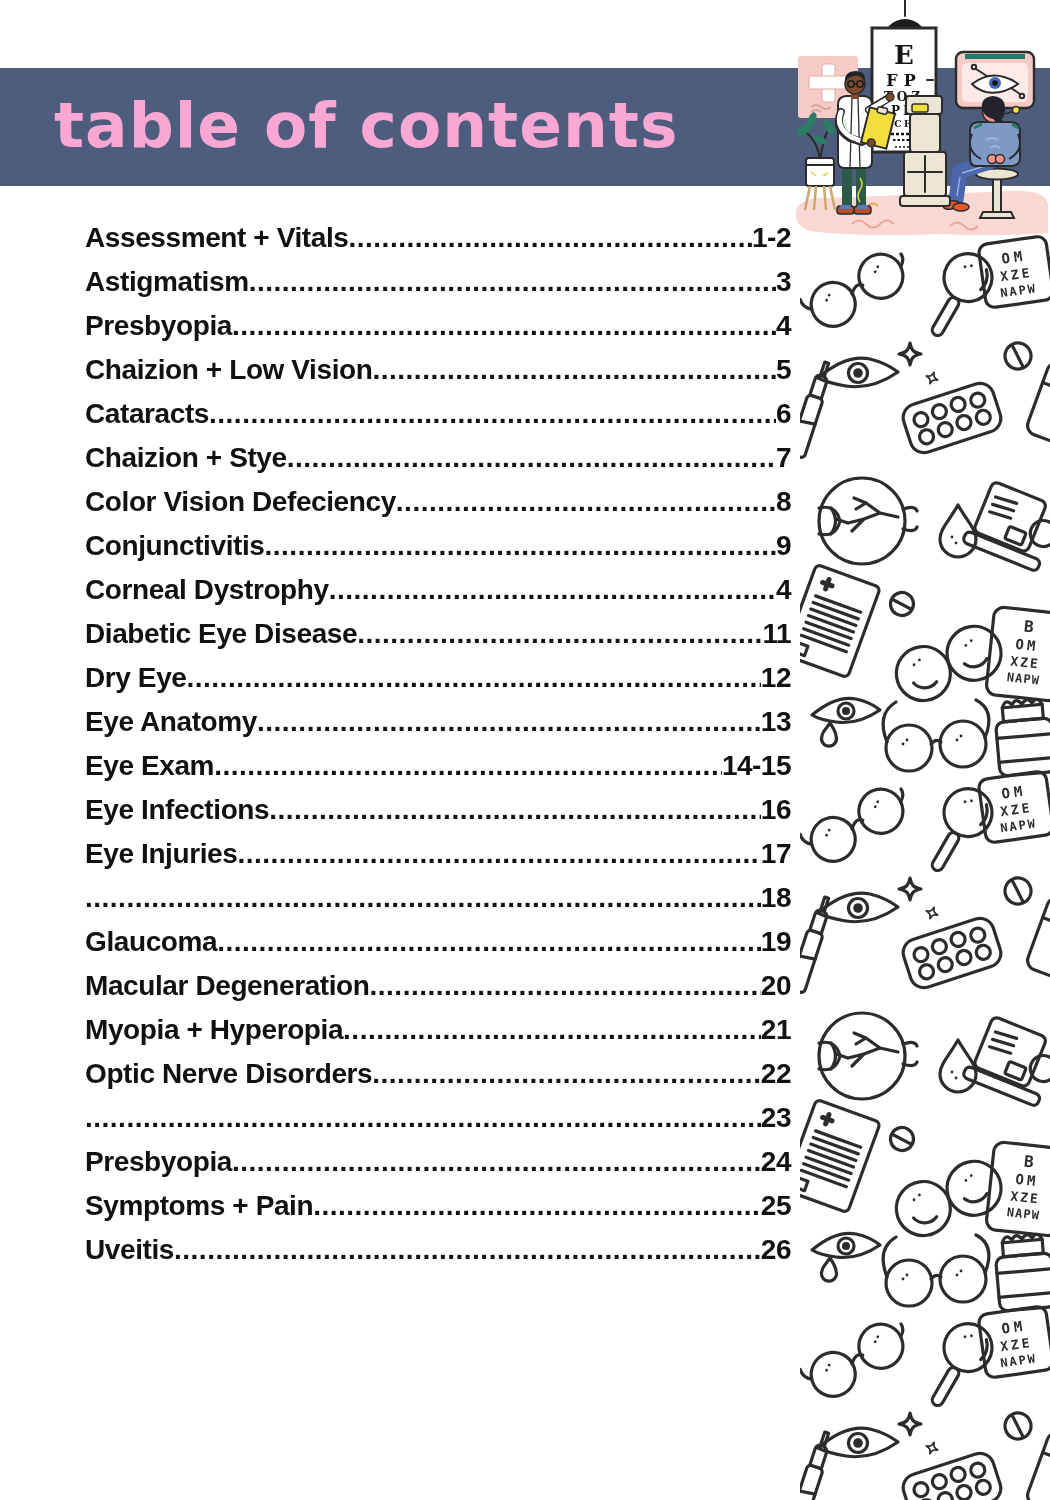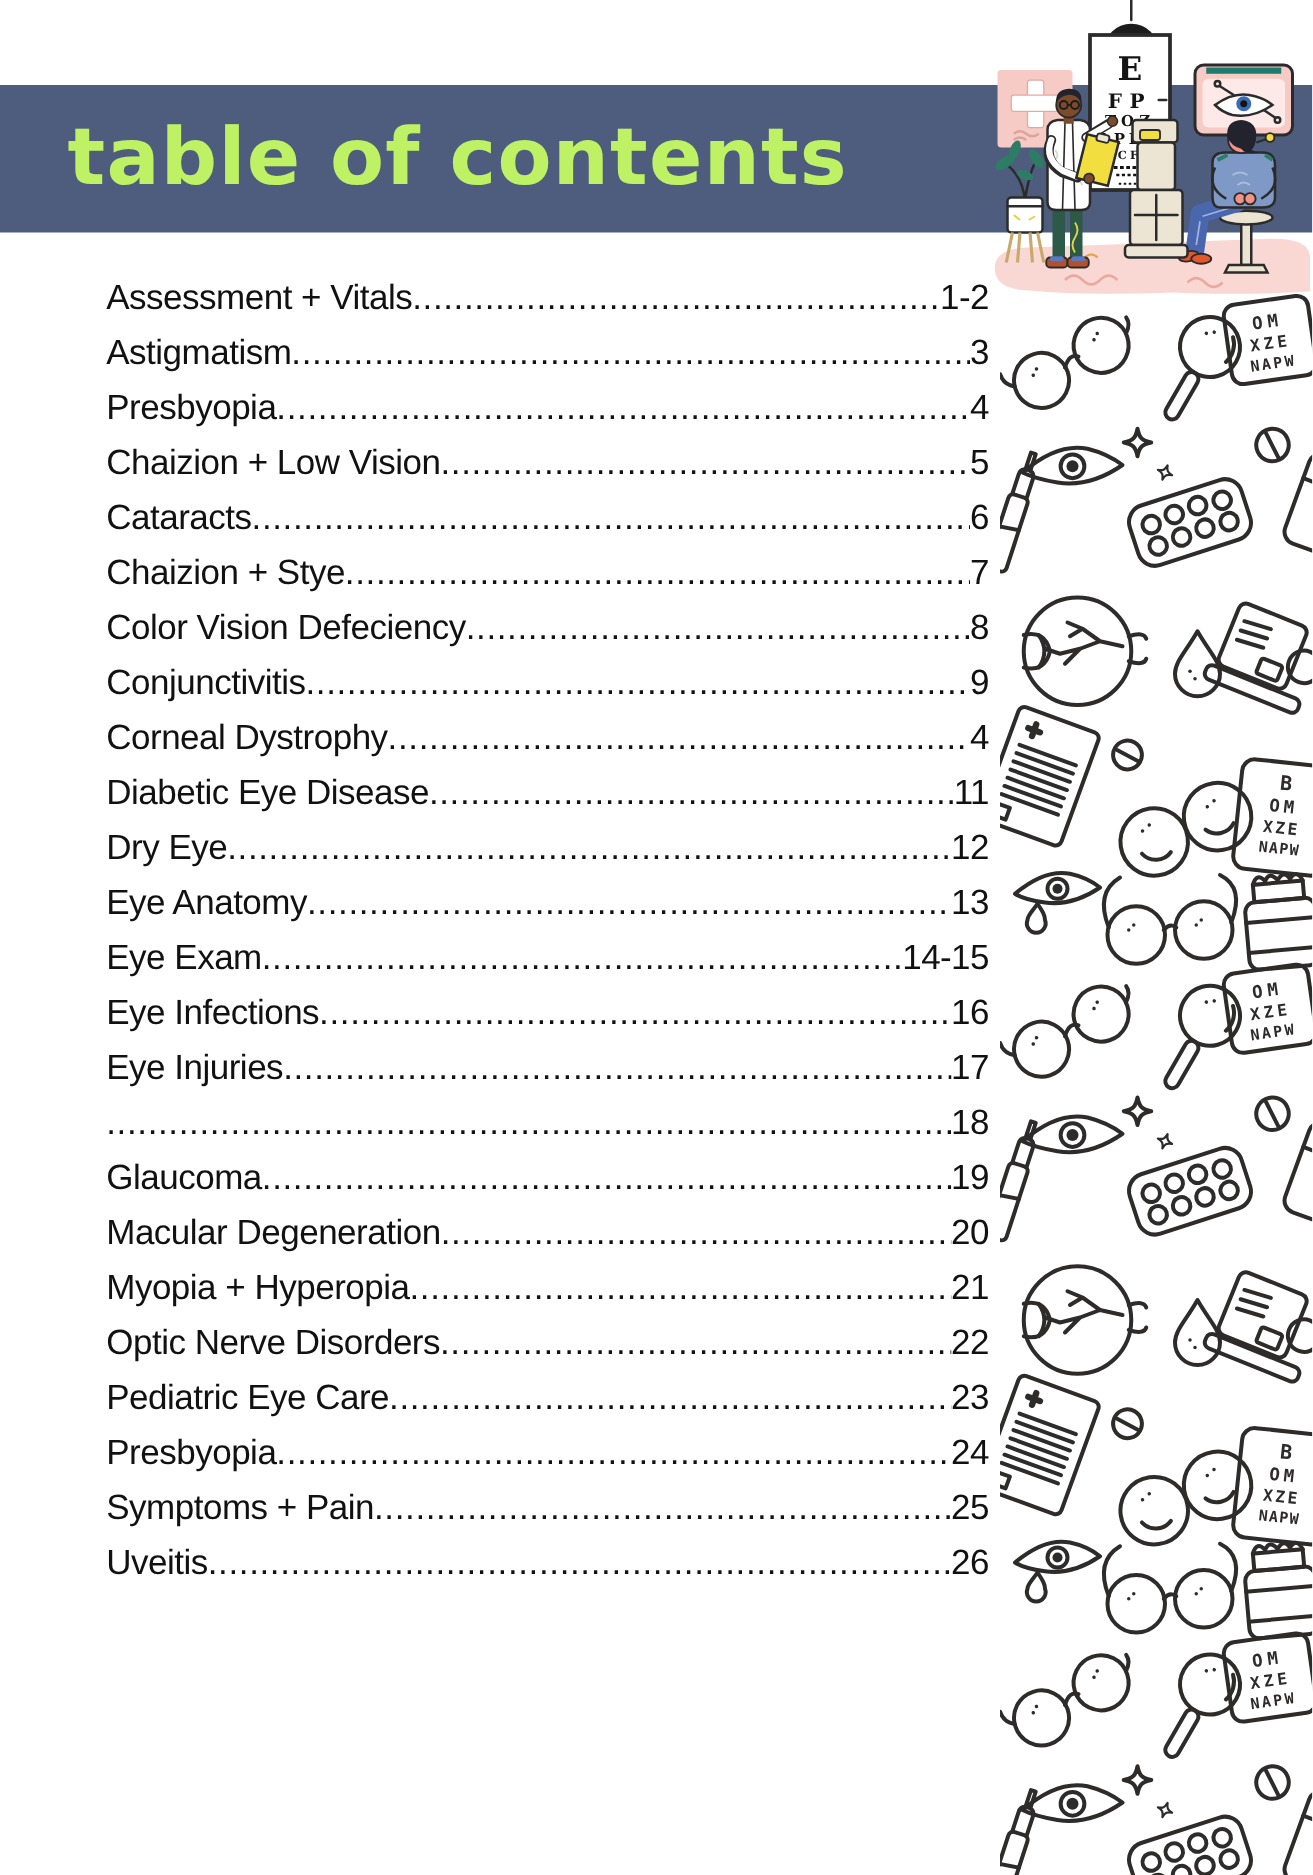--- a/index.html
+++ b/index.html
@@ -2,25 +2,25 @@
 <html><head>
 <meta charset="utf-8">
 <style>
   html,body{margin:0;padding:0;background:#ffffff;}
   .page{position:relative;width:1050px;height:1500px;background:#ffffff;overflow:hidden;
         font-family:"Liberation Sans",sans-serif;}
 
   
   .banner{position:absolute;left:0;top:68px;width:1050px;height:118px;background:#4e5c7e;z-index:1;}
   .banner h1{margin:0;padding:0 0 0 54px;line-height:116px;font-family:"DejaVu Sans",sans-serif;
-             font-weight:bold;font-size:63px;letter-spacing:1px;color:#bef264;}
+             font-weight:bold;font-size:63px;letter-spacing:1px;color:#f9a8d4;}
 
   
   .toc{position:absolute;left:85px;top:222px;width:706px;z-index:2;}
-  .row{display:flex;align-items:baseline;height:44px;font-weight:normal;font-size:28px;color:#111111;}
+  .row{display:flex;align-items:baseline;height:44px;font-weight:bold;font-size:28px;color:#111111;}
   .lbl{white-space:nowrap;letter-spacing:-0.4px;}
   .dots{flex:1;overflow:hidden;white-space:nowrap;letter-spacing:0.5px;}
   .pg{white-space:nowrap;letter-spacing:-0.5px;}
 
   
   .hero{position:absolute;left:790px;top:0;z-index:3;}
 
   
   .strip{position:absolute;left:800px;top:226px;z-index:2;}
   .dd{stroke:#2e2b2b;stroke-width:3.2;fill:none;stroke-linecap:round;stroke-linejoin:round;}
@@ -154,21 +154,20 @@
       <span class="pg">21</span>
     </div>
 
     <div class="row">
       <span class="lbl">Optic Nerve Disorders</span>
       <span class="dots">................................................................................................................................................................</span>
       <span class="pg">22</span>
     </div>
 
     <div class="row">
-      <span class="lbl">Pediatric Eye Care</span>
       <span class="dots">................................................................................................................................................................</span>
       <span class="pg">23</span>
     </div>
 
     <div class="row">
       <span class="lbl">Presbyopia</span>
       <span class="dots">................................................................................................................................................................</span>
       <span class="pg">24</span>
     </div>
 

